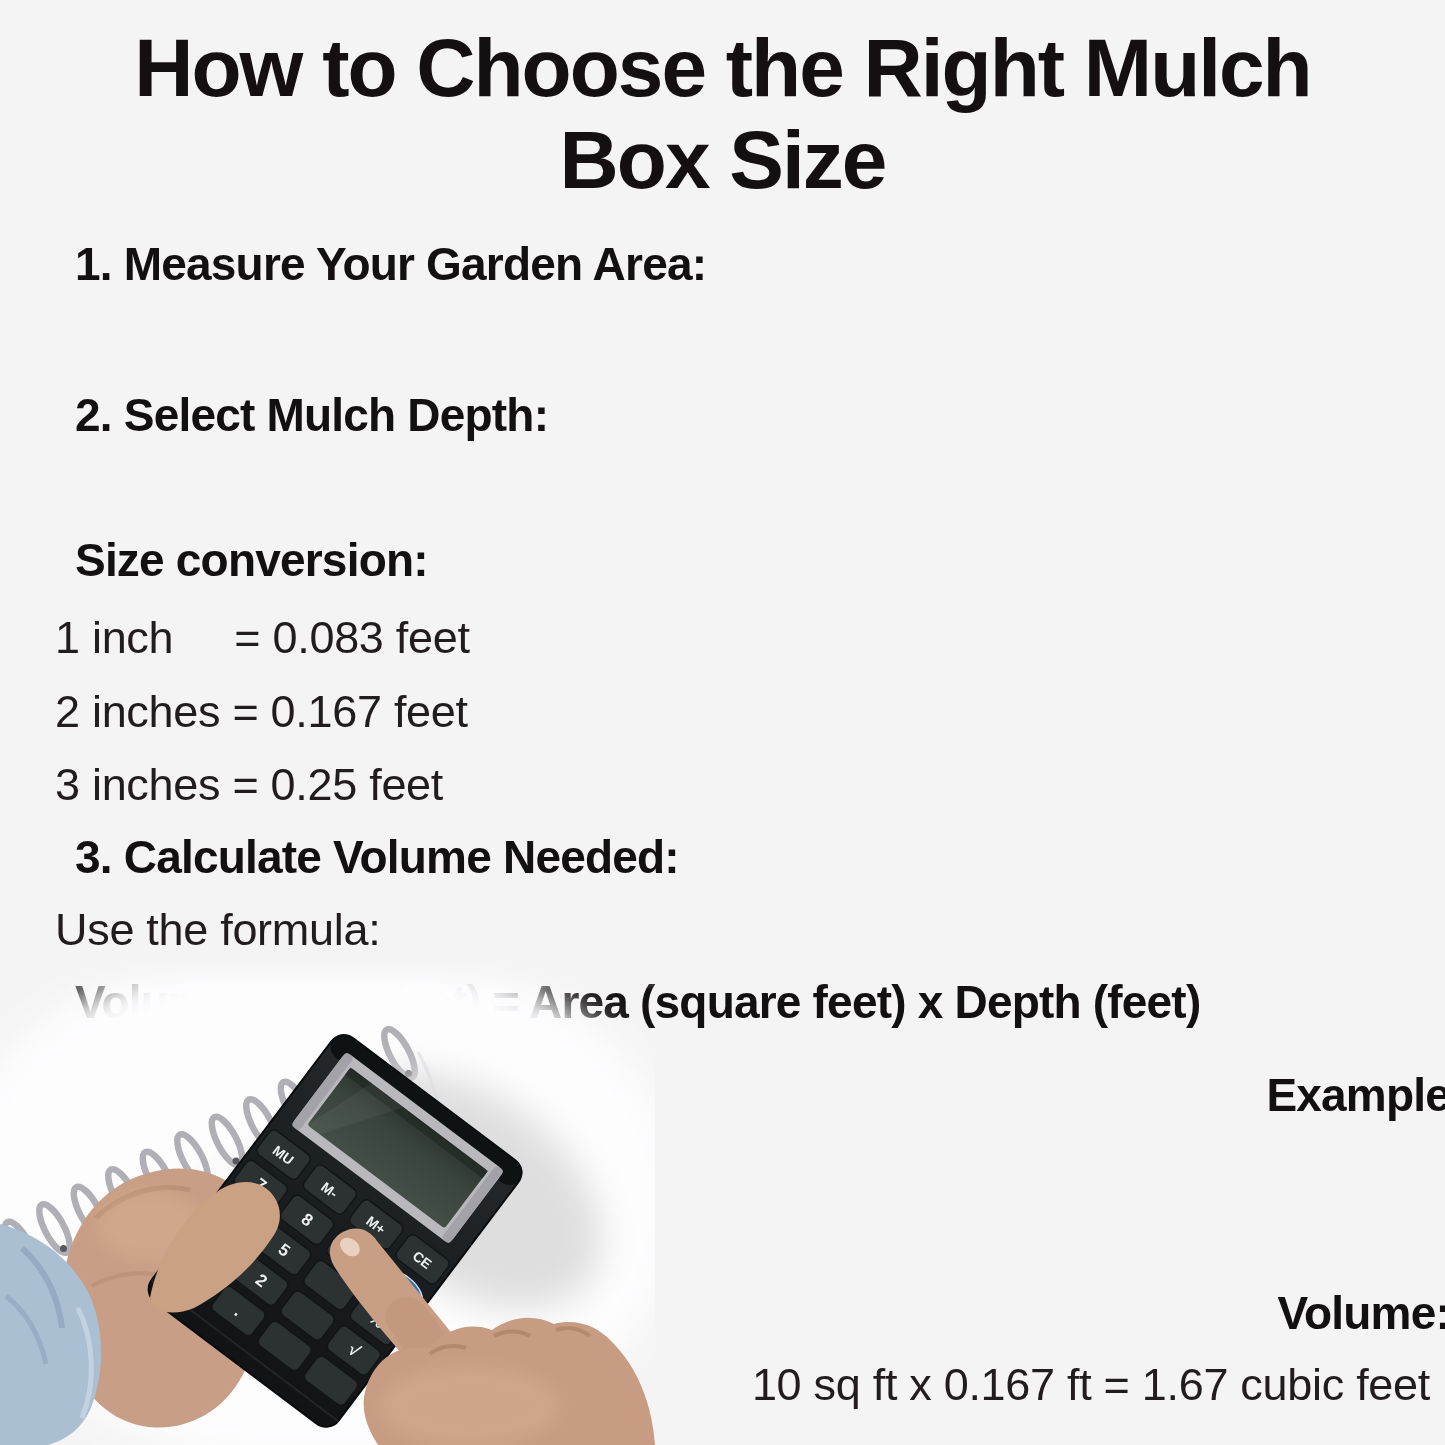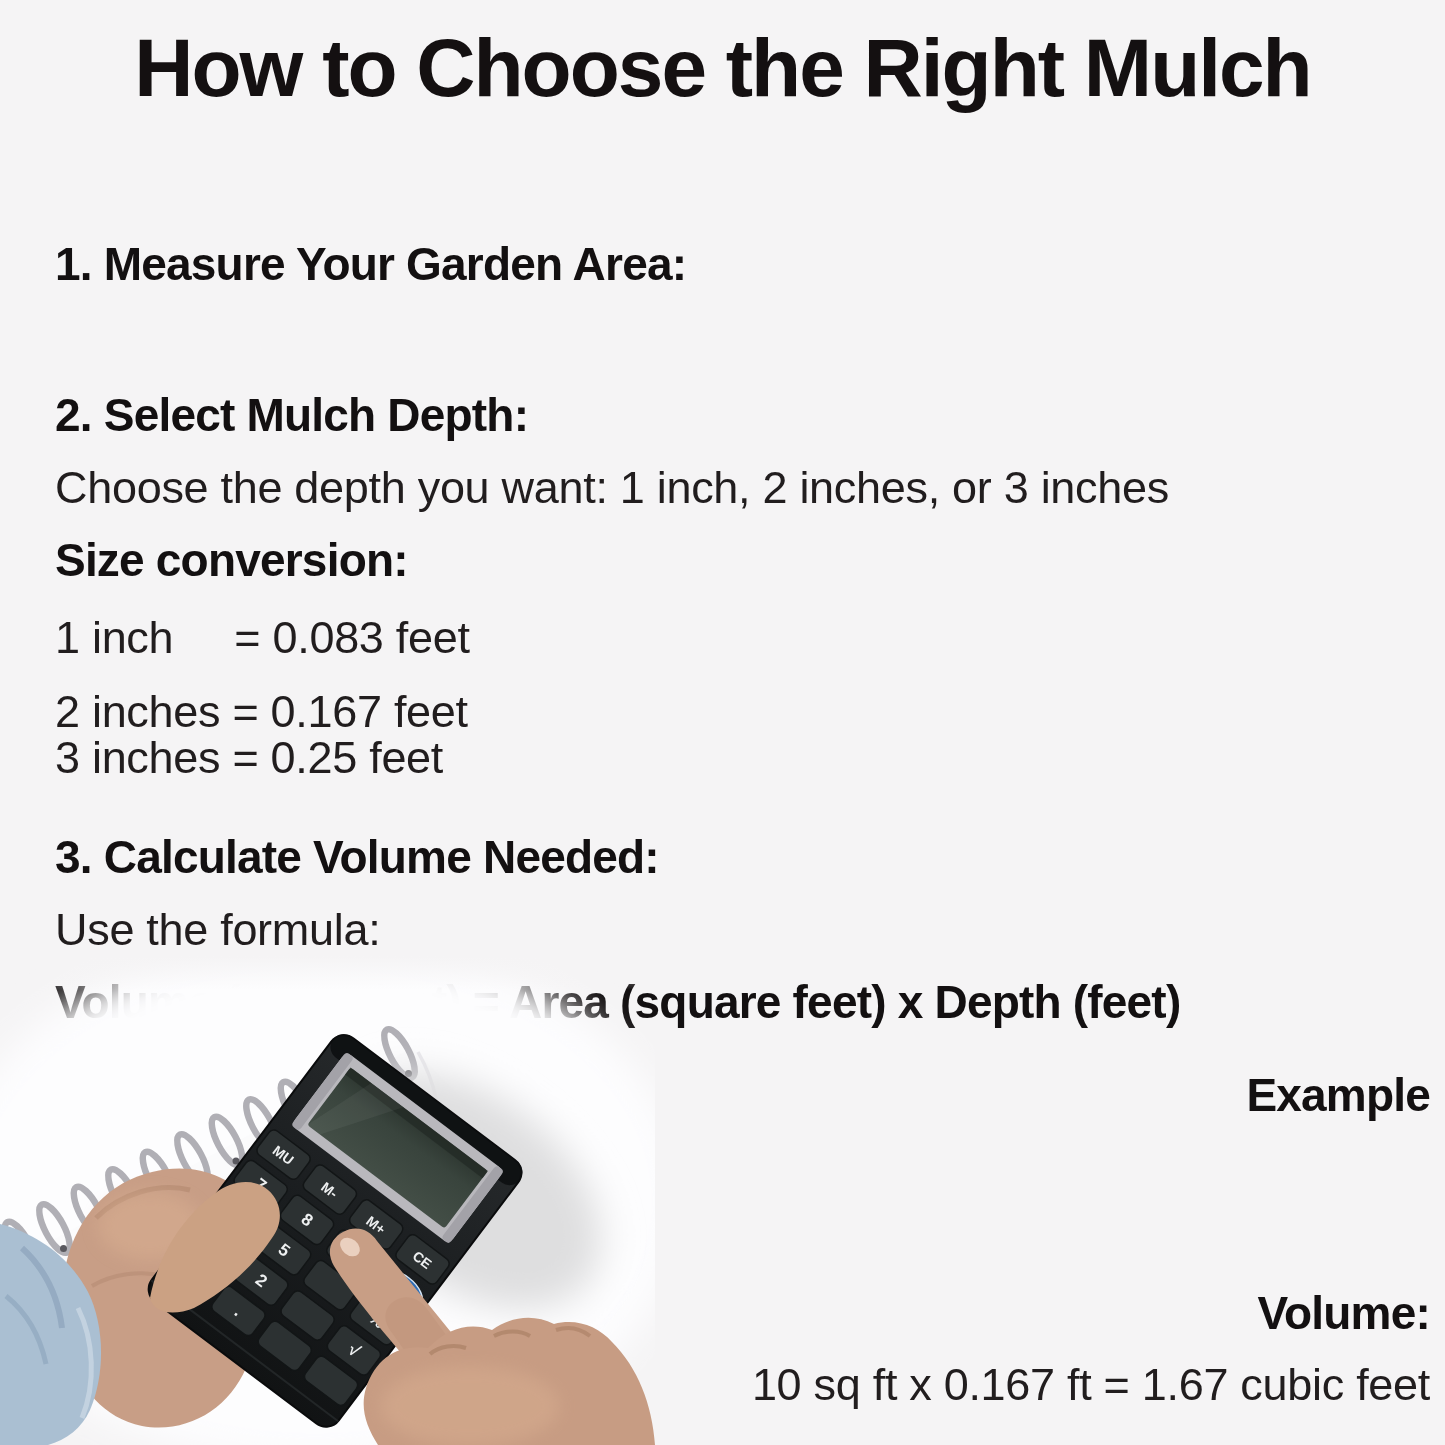--- a/index.html
+++ b/index.html
@@ -12,46 +12,46 @@
   .title{
     position:absolute;top:22px;left:0;width:1445px;text-align:center;
     font-weight:700;font-size:82px;line-height:92px;letter-spacing:-2px;
     color:#141011;
   }
   .line{
     position:absolute;left:55px;white-space:pre;
     font-size:45px;line-height:52px;letter-spacing:-0.3px;color:#211d1e;
   }
   .hline{
-    font-weight:700;font-size:46px;letter-spacing:-0.8px;color:#131011;
+    font-weight:700;font-size:46px;letter-spacing:-0.8px;color:#131011;margin-left:20px;
   }
   .exline{
     left:600px;width:830px;text-align:right;
   }
   .photo{
     position:absolute;left:0;top:956px;width:655px;height:489px;
   }
   .photo svg{display:block;font-family:"Liberation Sans","DejaVu Sans",sans-serif;}
 </style>
 </head>
 <body>
 
 <div class="page">
 
   <div class="title">
     <div>How to Choose the Right Mulch</div>
+    <div>Box Size</div>
   </div>
 
   <div class="line hline" style="top:238px">1. Measure Your Garden Area:</div>
   <div class="line hline" style="top:389px">2. Select Mulch Depth:</div>
-  <div class="line" style="top:462px">Choose the depth you want: 1 inch, 2 inches, or 3 inches</div>
   <div class="line hline" style="top:534px">Size conversion:</div>
   <div class="line" style="top:612px">1 inch&nbsp;&nbsp;&nbsp;&nbsp; = 0.083 feet</div>
   <div class="line" style="top:686px">2 inches = 0.167 feet</div>
-  <div class="line" style="top:732px">3 inches = 0.25 feet</div>
+  <div class="line" style="top:759px">3 inches = 0.25 feet</div>
   <div class="line hline" style="top:831px">3. Calculate Volume Needed:</div>
   <div class="line" style="top:904px">Use the formula:</div>
   <div class="line hline" style="top:976px">Volume (cubic feet) = Area (square feet) x Depth (feet)</div>
 
   <div class="line hline exline" style="top:1069px">Example</div>
   <div class="line hline exline" style="top:1287px">Volume:</div>
   <div class="line exline" style="top:1359px">10 sq ft x 0.167 ft = 1.67 cubic feet</div>
 
   <div class="photo">
     <svg width="655" height="489" viewBox="0 0 655 489">

